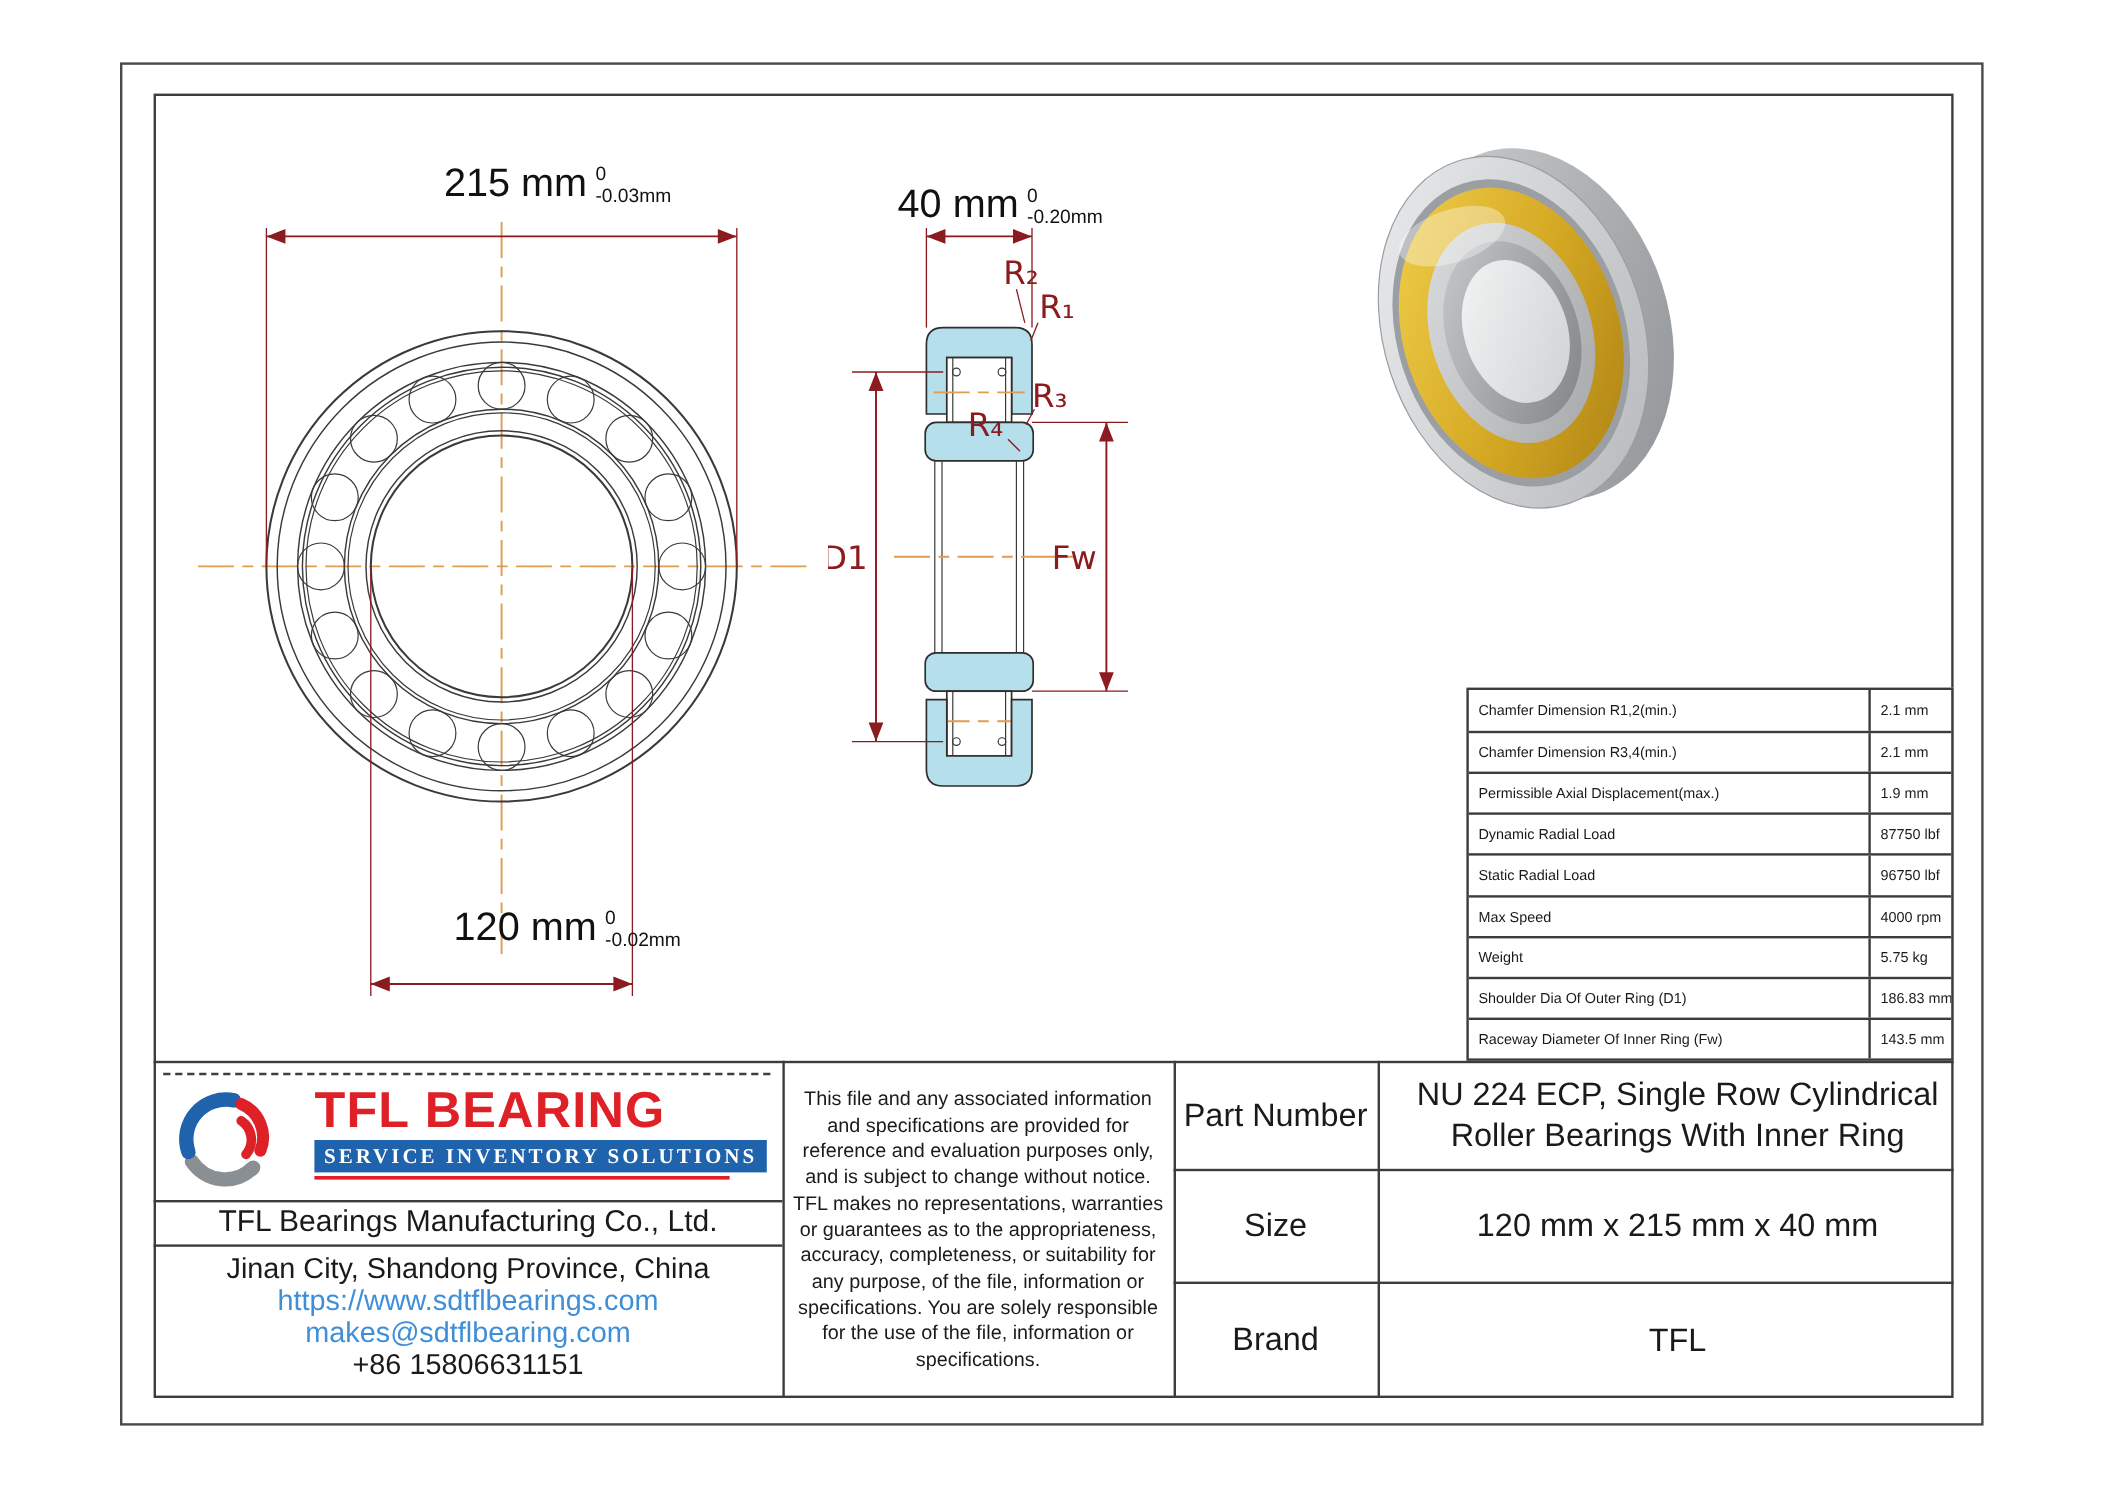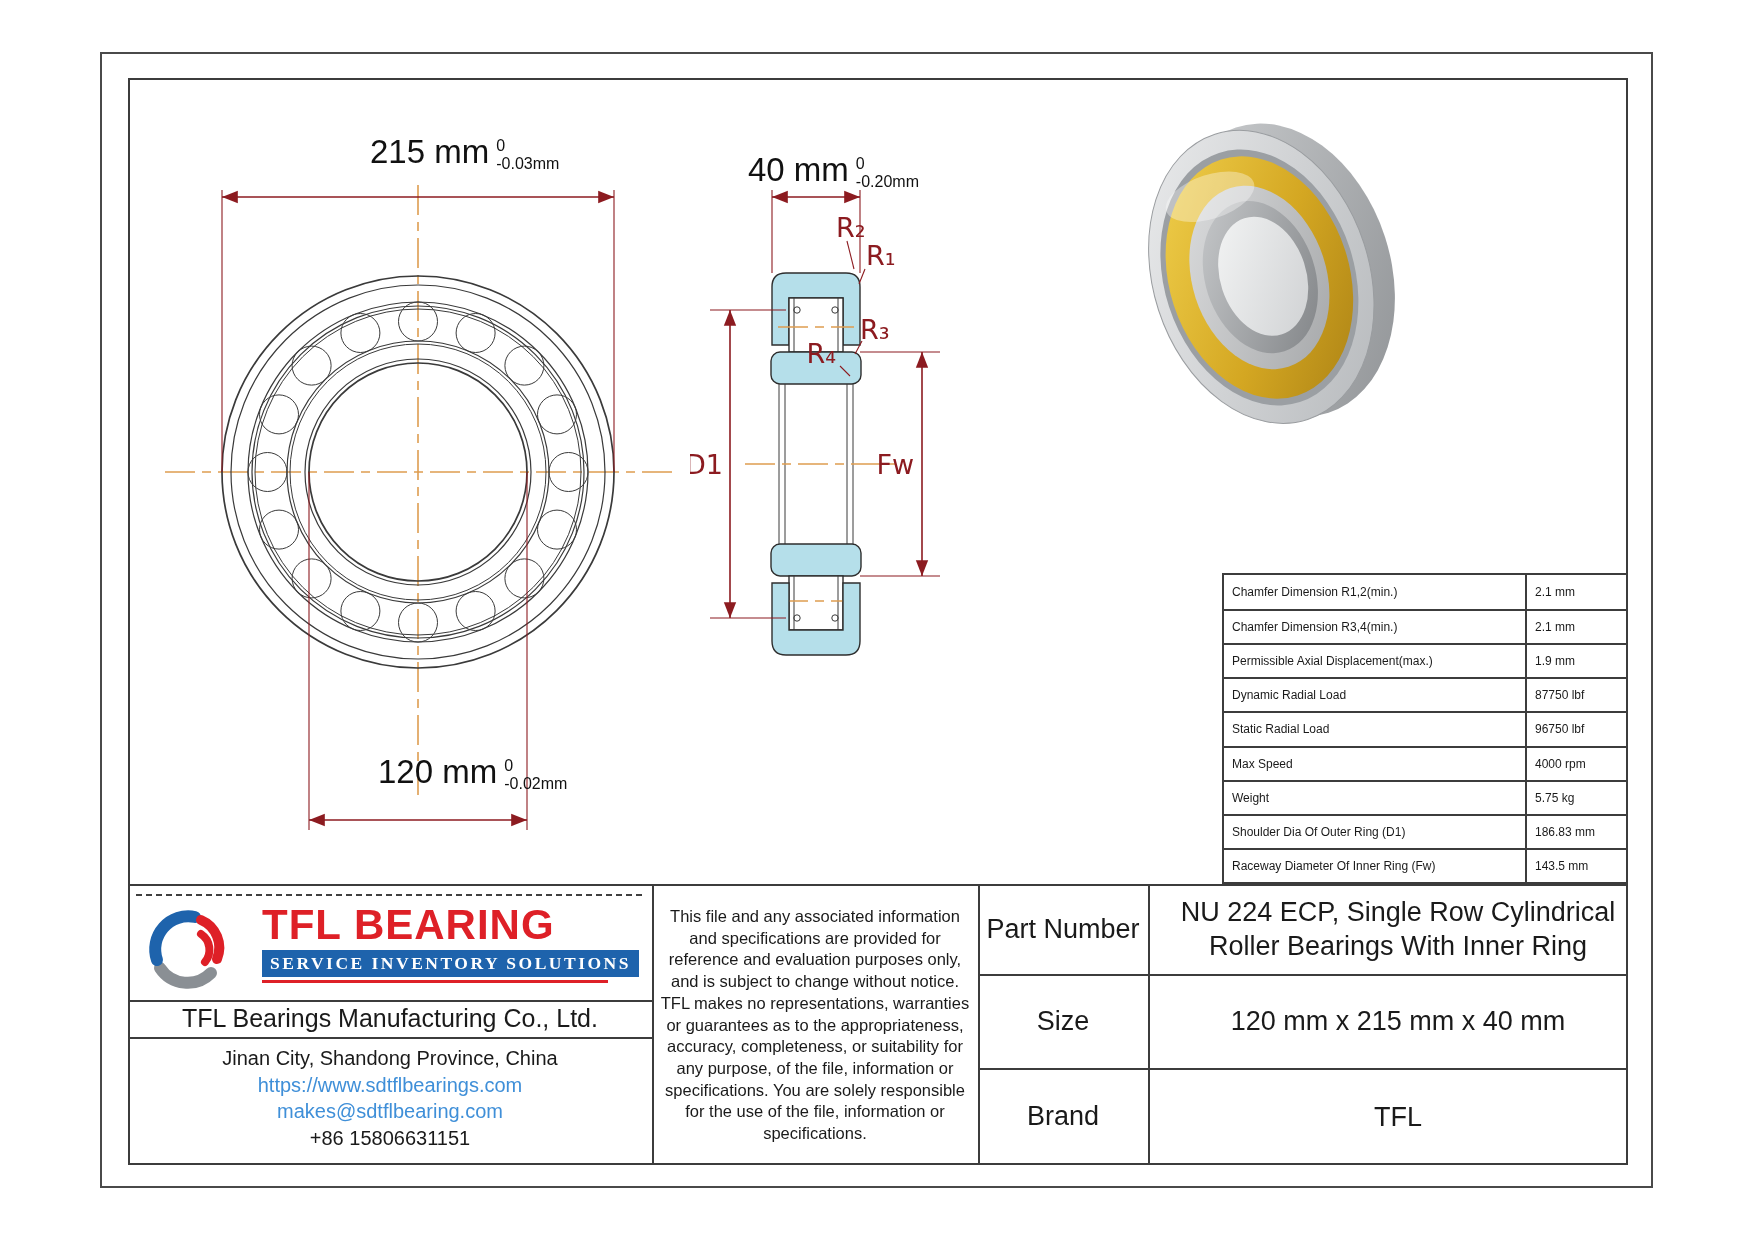--- a/index.html
+++ b/index.html
@@ -31,26 +31,26 @@
   .bluefill{fill:var(--fill_blue);stroke:#2e2e2e;stroke-width:1.4;}
   .whitefill{fill:#fff;stroke:#2e2e2e;stroke-width:1.4;}
   .martext{fill:var(--maroon);font-size:27px;font-family:"DejaVu Sans","Liberation Sans",sans-serif;}
 
   
   .spec-table{left:1222px;top:573px;width:406px;height:311px;border:2px solid var(--frame);
               box-sizing:border-box;display:grid;grid-auto-rows:1fr;background:#fff;}
   .spec-row{display:grid;grid-template-columns:301px 1fr;border-top:2px solid var(--frame);}
   .spec-row:first-child{border-top:none;}
   .spec-cell{display:flex;align-items:center;padding-left:8px;font-size:12px;white-space:nowrap;overflow:hidden;}
-  .spec-cell.val{border-left:2px solid var(--frame);}
+  .spec-cell.val{border-left:2px solid var(--frame);margin-left:32px;}
 
   
   .cell-center{display:flex;align-items:center;justify-content:center;text-align:center;}
   .company{left:128px;top:1002px;width:524px;height:33px;font-size:25px;}
-  .addr{left:128px;top:1045px;width:524px;text-align:center;font-size:20px;line-height:26.5px;}
+  .addr{left:128px;top:1045px;width:524px;text-align:center;font-size:24px;line-height:26.5px;}
   .addr .lnk{color:var(--link);}
   .disclaimer{left:658px;top:906px;width:314px;text-align:center;font-size:16.5px;line-height:21.7px;}
   .pn-label{left:978px;width:170px;font-size:27px;}
   .pn-value{left:1148px;width:500px;font-size:27px;line-height:34px;}
 
   
   .logo-dashed{left:136px;top:894px;width:506px;border-top:2px dashed #3f3f3f;}
   .wordmark{left:262px;top:903px;width:356px;}
   .wordmark .wm-title{color:var(--logo_red);font-weight:bold;font-size:42px;line-height:1.05;letter-spacing:1px;white-space:nowrap;}
   .wordmark .wm-bar{margin-top:3px;background:var(--logo_blue);color:#fff;font-weight:bold;font-size:17.5px;

